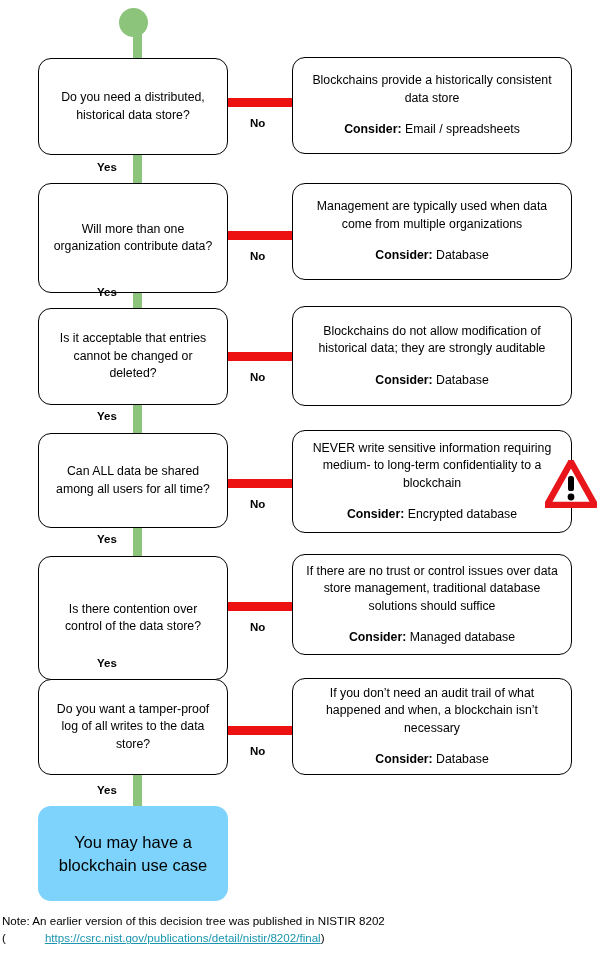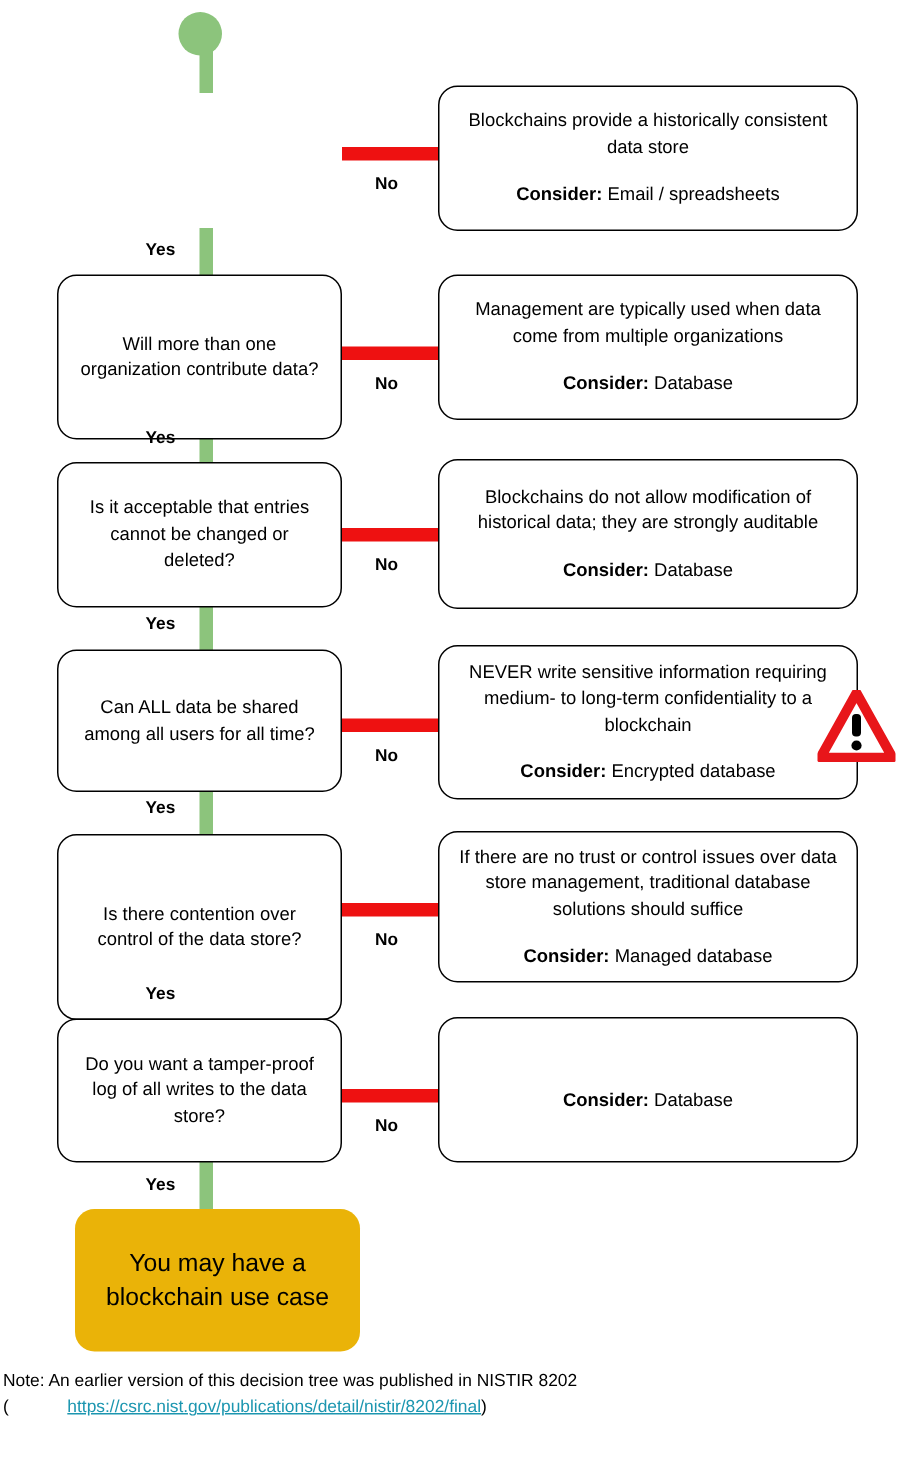--- a/index.html
+++ b/index.html
@@ -103,26 +103,26 @@
     position: absolute;
     font-size: 11.5px;
     font-weight: bold;
     color: #000000;
     z-index: 4;
   }
 
   
   .final-box {
     position: absolute;
-    left: 50px;
+    left: 38px;
     top: 806px;
     width: 190px;
     height: 95px;
     box-sizing: border-box;
-    background: #eab308;
+    background: #7dd3fc;
     border-radius: 13px;
     display: flex;
     align-items: center;
     justify-content: center;
     text-align: center;
     font-size: 16.5px;
     line-height: 1.35;
     padding: 20px 16px;
     z-index: 3;
   }
@@ -182,20 +182,23 @@
   <div class="no-label" style="left:250px; top:585px;">No</div>
   <div class="no-label" style="left:250px; top:709px;">No</div>
 
   <div class="yes-label" style="left:97px; top:161px;">Yes</div>
   <div class="yes-label" style="left:97px; top:286px;">Yes</div>
   <div class="yes-label" style="left:97px; top:410px;">Yes</div>
   <div class="yes-label" style="left:97px; top:533px;">Yes</div>
   <div class="yes-label" style="left:97px; top:657px;">Yes</div>
   <div class="yes-label" style="left:97px; top:784px;">Yes</div>
 
+  <div class="qbox" style="top:58px; height:97px;">
+    <span>Do you need a distributed, historical data store?</span>
+  </div>
   <div class="abox" style="top:57px; height:97px;">
     <p class="reason">Blockchains provide a historically consistent data store</p>
     <p class="consider"><b>Consider:</b> <span>Email / spreadsheets</span></p>
   </div>
 
   <div class="qbox" style="top:183px; height:110px;">
     <span>Will more than one organization contribute data?</span>
   </div>
   <div class="abox" style="top:183px; height:97px;">
     <p class="reason">Management are typically used when data come from multiple organizations</p>
@@ -228,20 +231,21 @@
   </div>
   <div class="abox" style="top:554px; height:101px;">
     <p class="reason">If there are no trust or control issues over data store management, traditional database solutions should suffice</p>
     <p class="consider"><b>Consider:</b> <span>Managed database</span></p>
   </div>
 
   <div class="qbox" style="top:679px; height:96px;">
     <span>Do you want a tamper-proof log of all writes to the data store?</span>
   </div>
   <div class="abox" style="top:678px; height:97px;">
+    <p class="reason">If you don’t need an audit trail of what happened and when, a blockchain isn’t necessary</p>
     <p class="consider"><b>Consider:</b> <span>Database</span></p>
   </div>
 
   <div class="final-box">
     <span>You may have a blockchain use case</span>
   </div>
 
 </div>
 
 <div id="footer">

